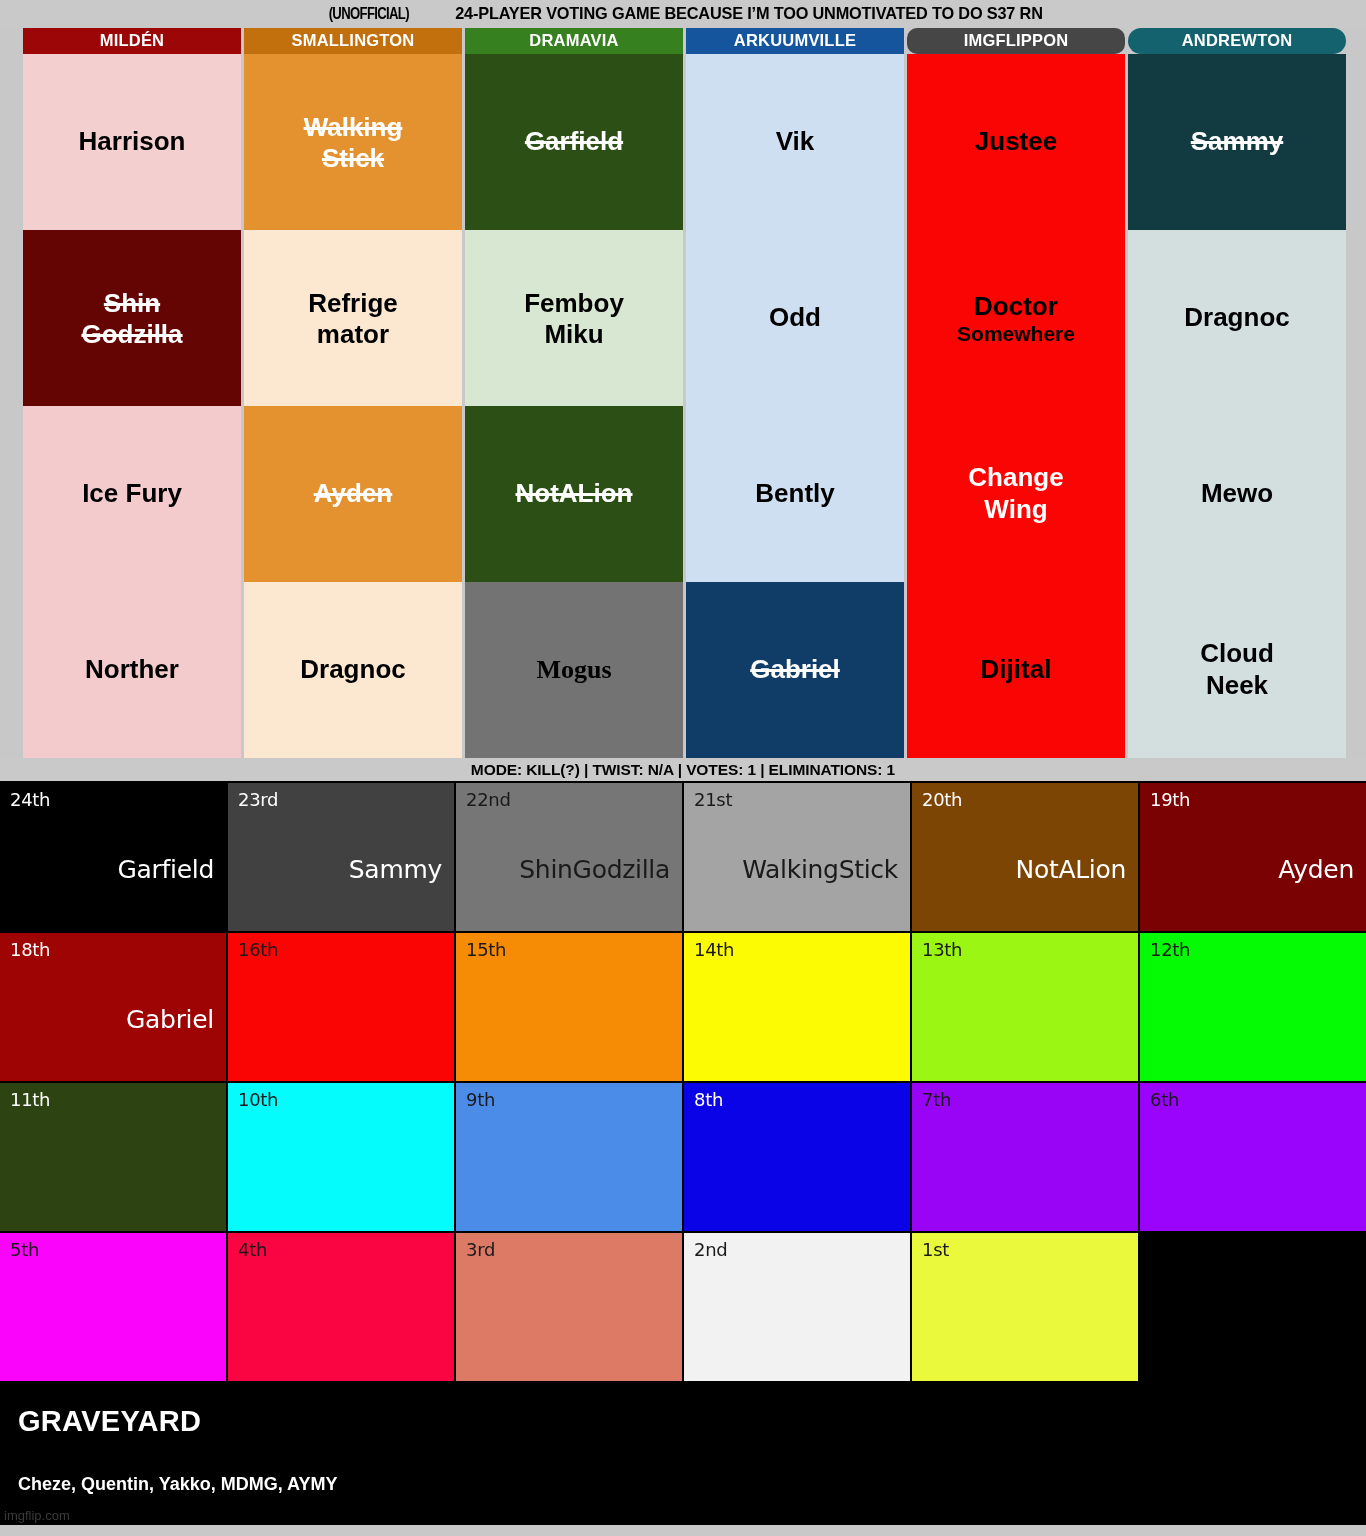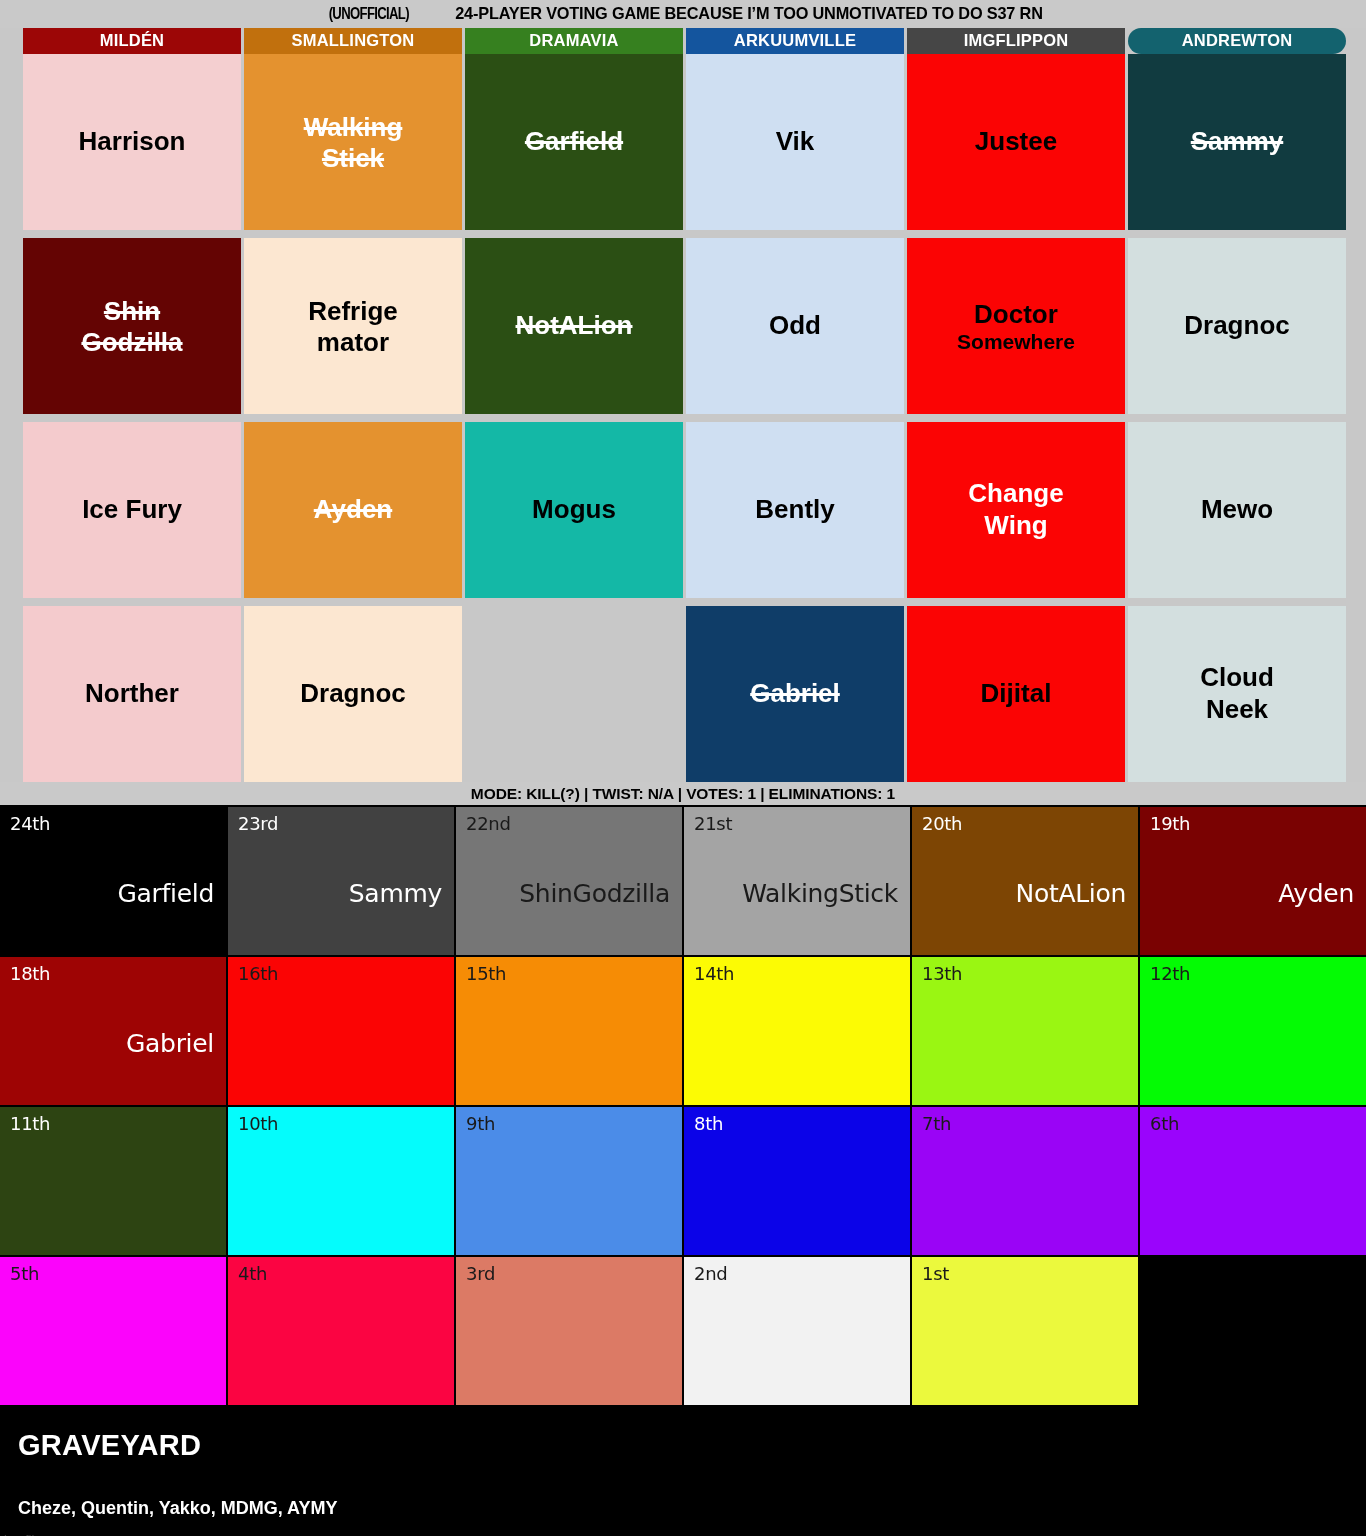--- a/index.html
+++ b/index.html
@@ -65,21 +65,21 @@
     box-sizing: border-box;
   }
   #team-grid {
     display: flex;
     gap: 3px;
   }
   .team-col {
     flex: 1 1 0;
     display: flex;
     flex-direction: column;
-    gap: 8px;
+    gap: 0;
   }
   .player-cell {
     height: 176px;
     display: flex;
     align-items: center;
     justify-content: center;
     text-align: center;
     font-weight: bold;
     font-size: 26px;
     line-height: 1.22;
@@ -186,21 +186,21 @@
   <span class="title-unofficial">(UNOFFICIAL)</span>
   <span class="title-main">24-PLAYER VOTING GAME BECAUSE I’M TOO UNMOTIVATED TO DO S37 RN</span>
 </div>
 
 <div id="team-area">
   <div id="team-header-row">
       <div class="team-header" style="background: rgb(156, 6, 6);">MILDÉN</div>
       <div class="team-header" style="background: rgb(193, 112, 13);">SMALLINGTON</div>
       <div class="team-header" style="background: rgb(54, 128, 31);">DRAMAVIA</div>
       <div class="team-header" style="background: rgb(20, 85, 158);">ARKUUMVILLE</div>
-      <div class="team-header" style="background: rgb(70, 70, 70);">IMGFLIPPON</div>
+      <div class="team-header" style="background: rgb(70, 70, 70); border-radius: 10px;">IMGFLIPPON</div>
       <div class="team-header" style="background: rgb(19, 98, 110); border-radius: 13px;">ANDREWTON</div>
     </div>
   <div id="team-grid">
       <div class="team-col">
         <div class="player-cell" style="background: rgb(244, 207, 208); color: rgb(0, 0, 0);">
           <span class="pname">Harrison</span>
         </div>
         <div class="player-cell elim" style="background: rgb(100, 4, 3); color: rgb(255, 255, 255);">
           <div><span class="pname">Shin</span><span class="sub" style="text-decoration: line-through 3px; font-size: 26px;">Godzilla</span></div>
         </div>
@@ -222,24 +222,27 @@
           <span class="pname">Ayden</span>
         </div>
         <div class="player-cell" style="background: rgb(252, 231, 209); color: rgb(0, 0, 0);">
           <span class="pname">Dragnoc</span>
         </div>
       </div>
       <div class="team-col">
         <div class="player-cell elim" style="background: rgb(43, 79, 20); color: rgb(255, 255, 255);">
           <span class="pname">Garfield</span>
         </div>
+        <div class="player-cell" style="background: rgb(216, 231, 210); color: rgb(0, 0, 0);">
+          <div><span class="pname">Femboy</span><span class="sub" style="font-size: 26px;">Miku</span></div>
+        </div>
         <div class="player-cell elim" style="background: rgb(43, 79, 20); color: rgb(255, 255, 255);">
           <span class="pname">NotALion</span>
         </div>
-        <div class="player-cell" style="background: #14b8a6; color: rgb(0, 0, 0);">
+        <div class="player-cell" style="background: #737373; color: rgb(0, 0, 0); font-family: Liberation Serif, serif;">
           <span class="pname">Mogus</span>
         </div>
       </div>
       <div class="team-col">
         <div class="player-cell" style="background: rgb(207, 223, 242); color: rgb(0, 0, 0);">
           <span class="pname">Vik</span>
         </div>
         <div class="player-cell" style="background: rgb(207, 223, 242); color: rgb(0, 0, 0);">
           <span class="pname">Odd</span>
         </div>

